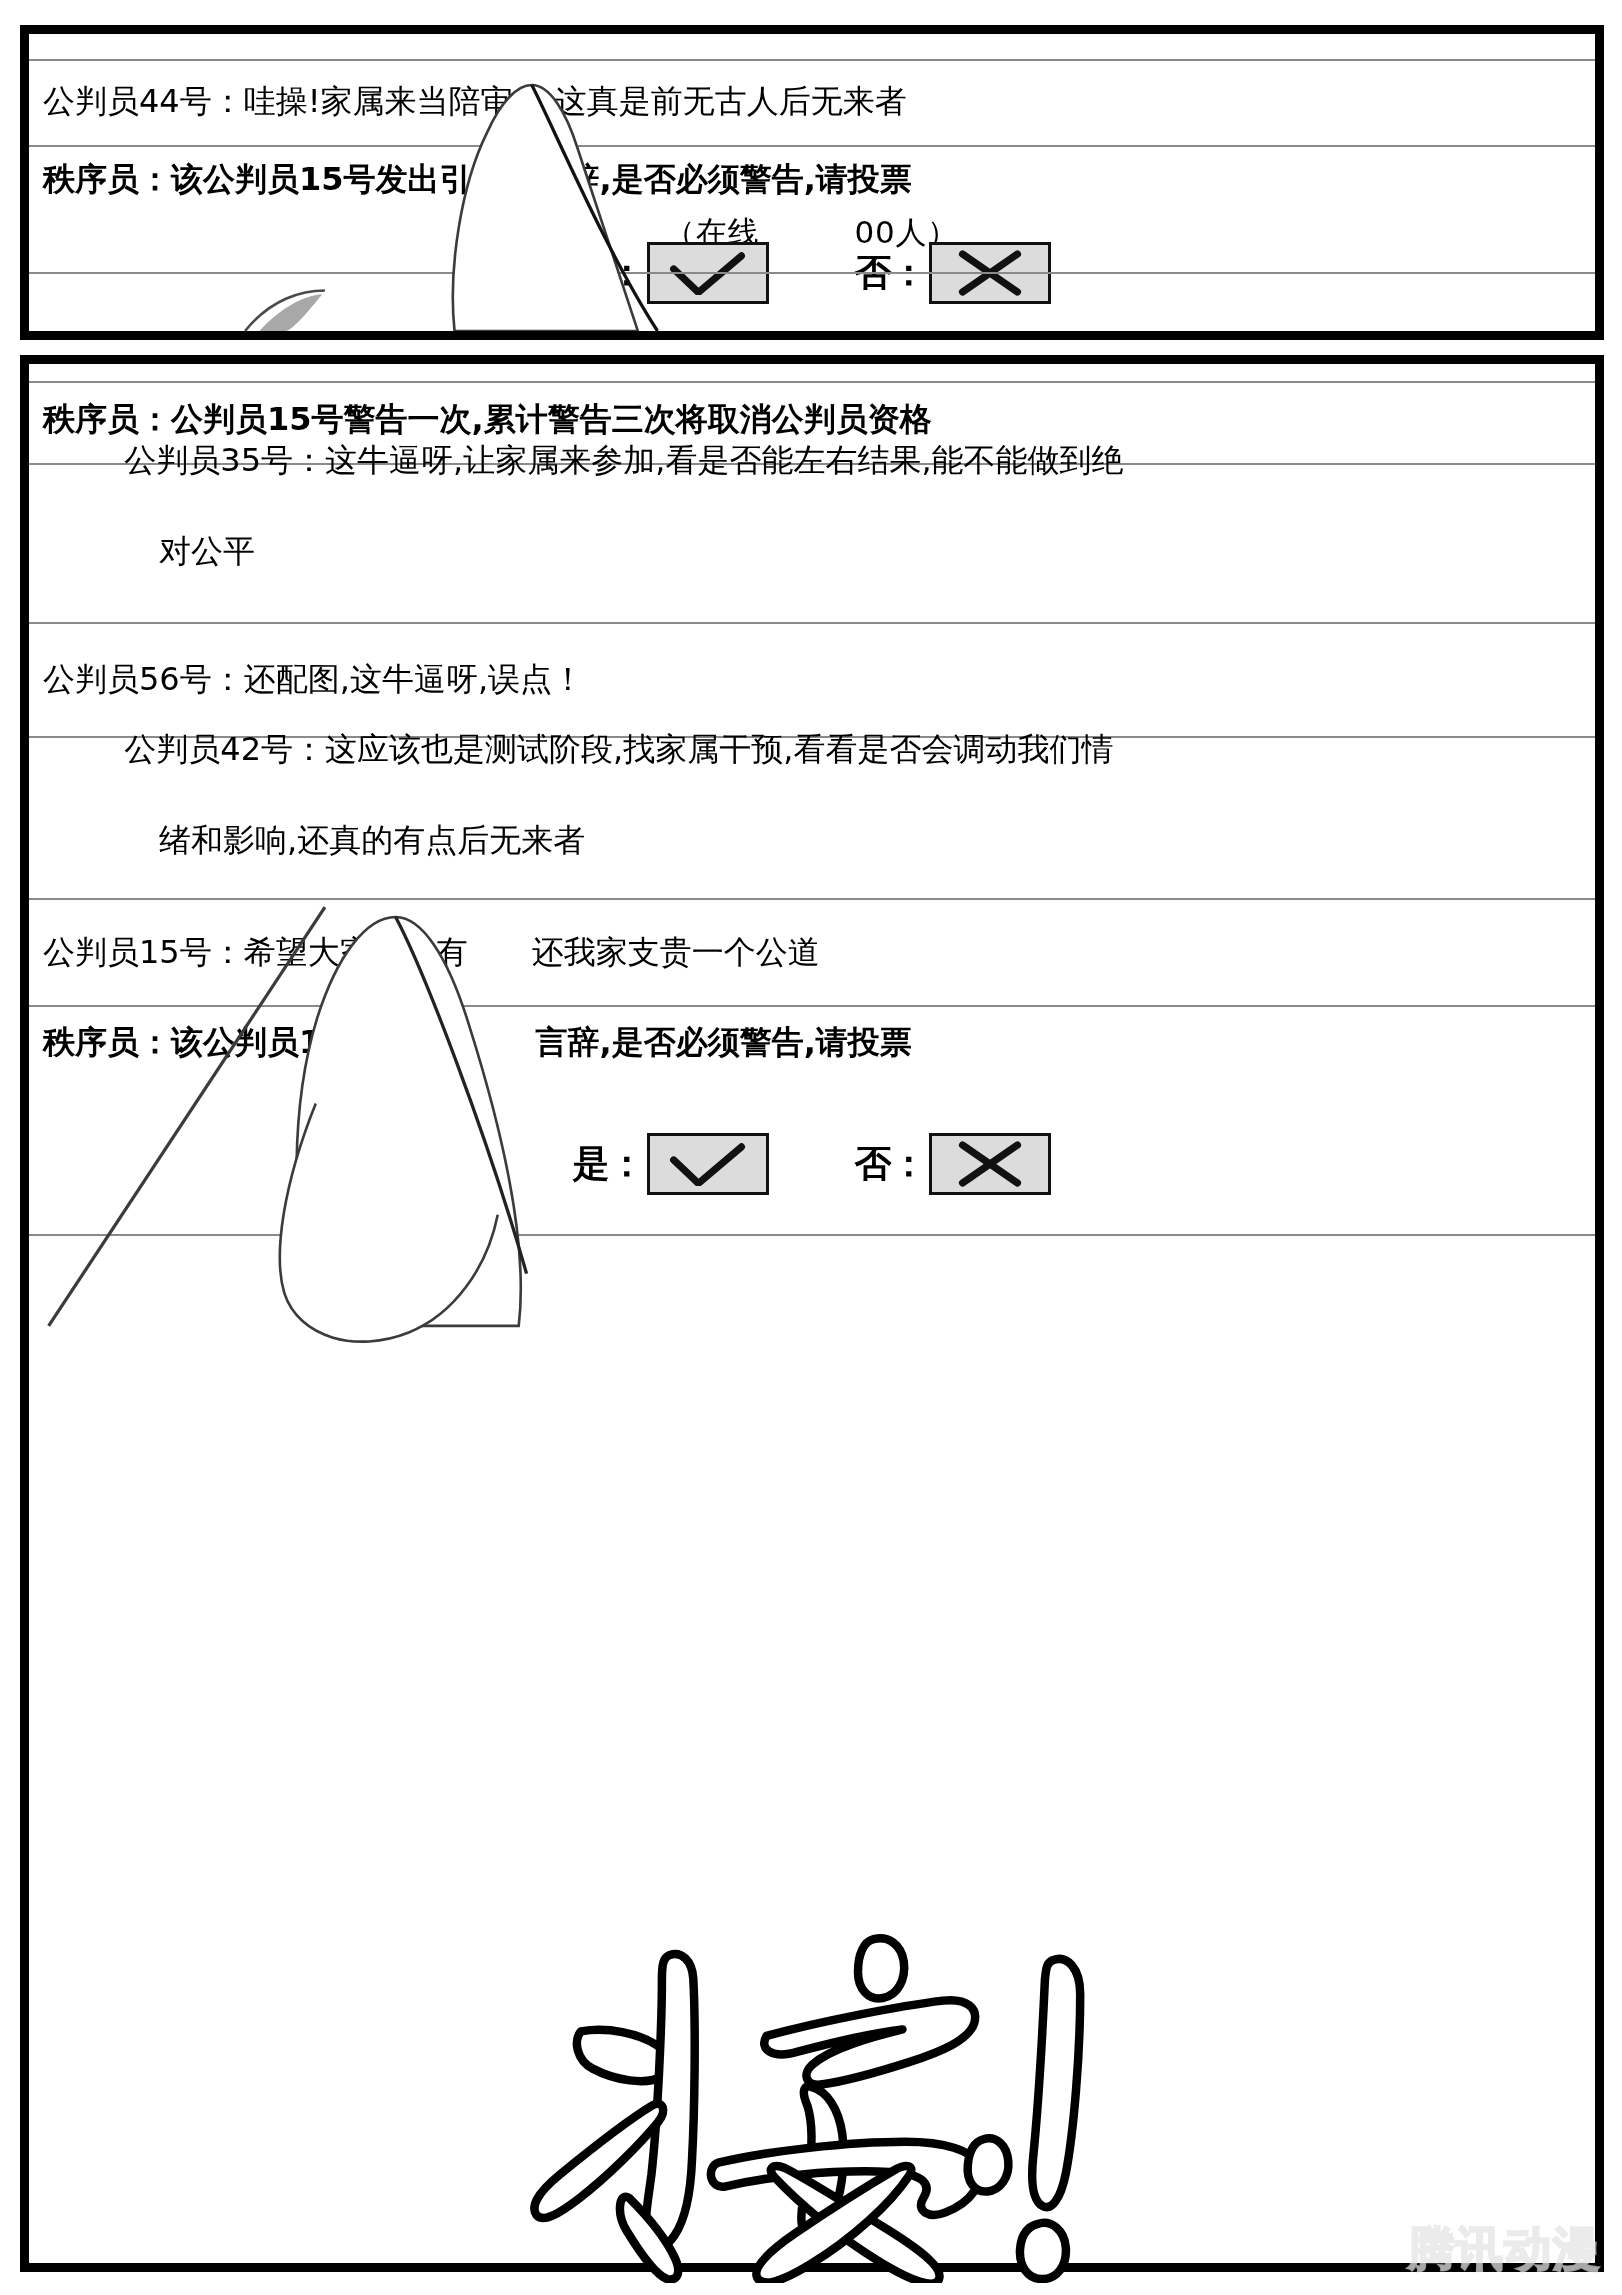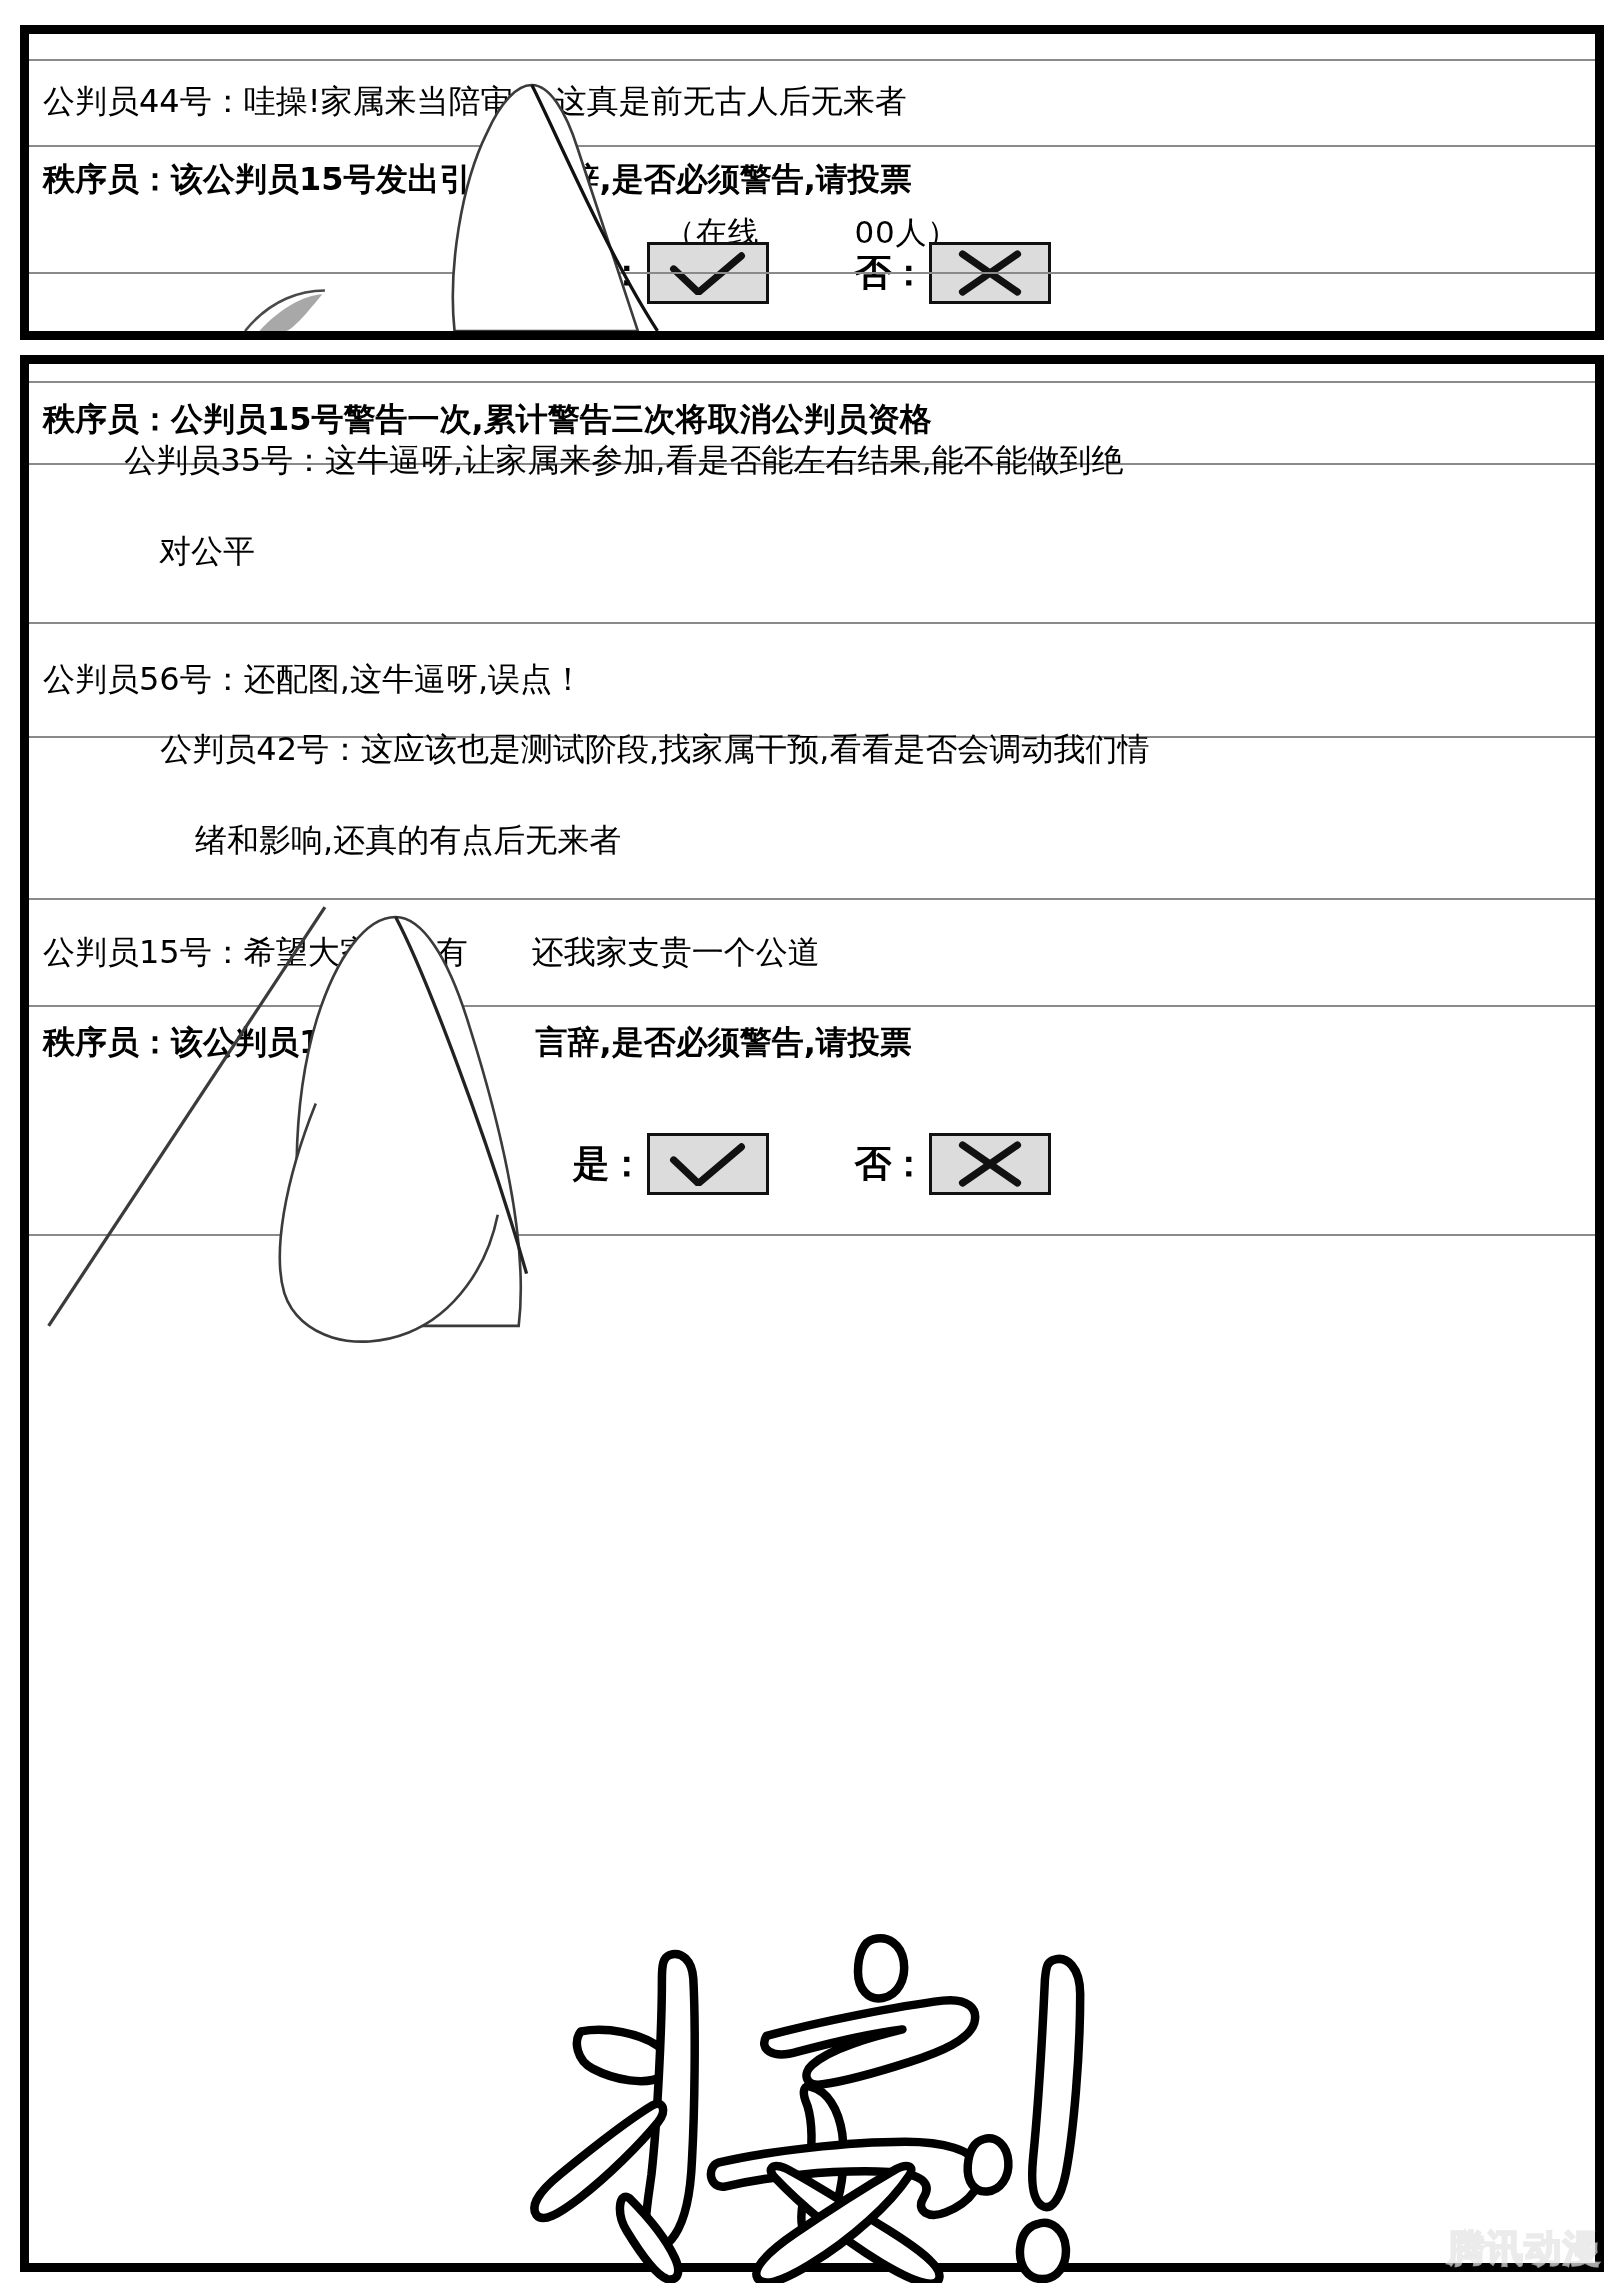--- a/index.html
+++ b/index.html
@@ -134,21 +134,21 @@
   
   #watermark {
     position: absolute;
     right: 22px;
     bottom: 11.8px;
     width: 257px;
     height: 68px;
     opacity: 0.75;
   }
   .wm-text {
-    font-size: 37px;
+    font-size: 47px;
     font-weight: 700;
     color: rgba(255,255,255,0.92);
     letter-spacing: 1.3px;
     -webkit-text-stroke: 2px rgba(225,225,225,0.9);
     line-height: 68px;
     text-align: right;
     white-space: nowrap;
     font-family: "DejaVu Sans", "Liberation Sans", sans-serif;
   }
 </style>
@@ -224,21 +224,21 @@
         <span class="msg-line2">对公平</span>
       </span>
     </div>
     <div style="position:absolute;left:0;right:0;top:258px;height:2px;background:#8a8a8a;"></div>
 
     <div class="chat-row no-rule" style="top:260px;height:111px;">
       <span class="msg">公判员56号：还配图,这牛逼呀,误点！</span>
     </div>
     <div style="position:absolute;left:0;right:0;top:372px;height:2px;background:#8a8a8a;"></div>
 
-    <div class="chat-row no-rule" style="top:374px;height:160px;margin-left:36px;">
+    <div class="chat-row no-rule" style="top:374px;height:160px;">
       <span class="msg msg-wrap">
         <span>公判员42号：这应该也是测试阶段,找家属干预,看看是否会调动我们情</span>
         <span class="msg-line2">绪和影响,还真的有点后无来者</span>
       </span>
     </div>
     <div style="position:absolute;left:0;right:0;top:534px;height:2px;background:#8a8a8a;"></div>
 
     <div class="chat-row no-rule" style="top:536px;height:105px;">
       <span class="msg">公判员15号：希望大家判他有　　还我家支贵一个公道</span>
     </div>

